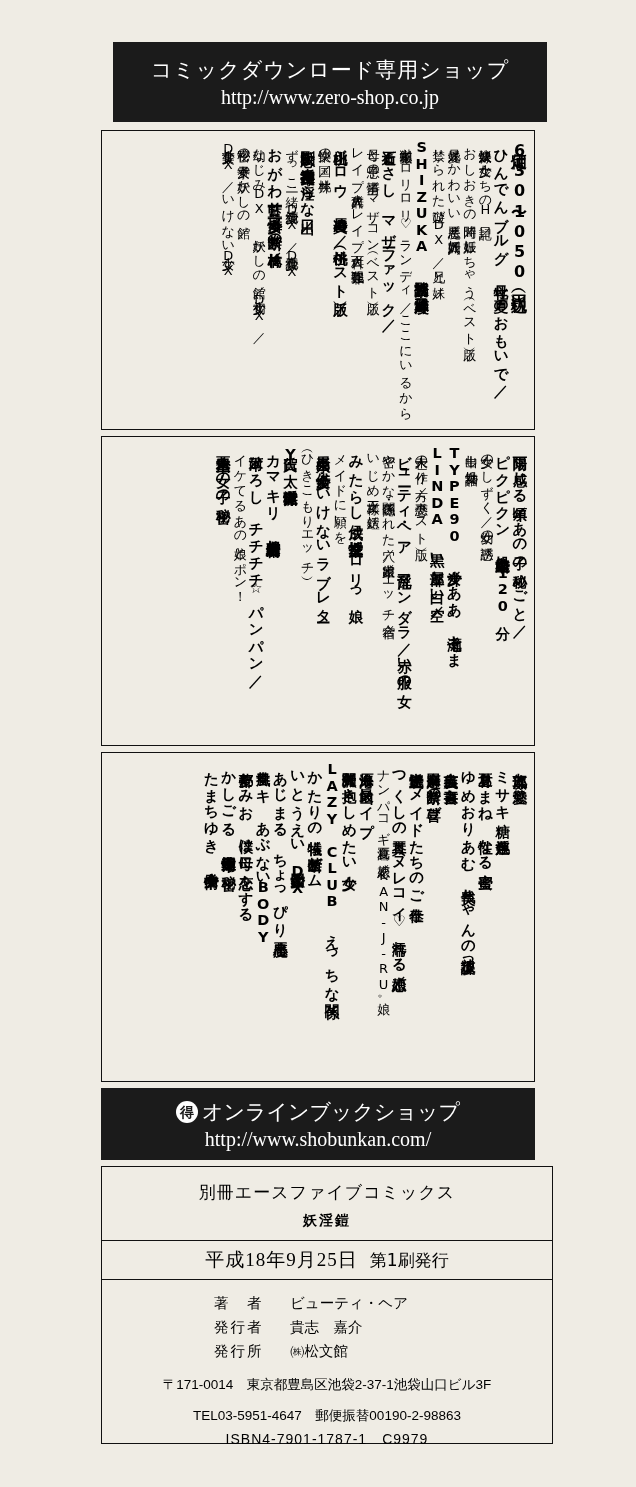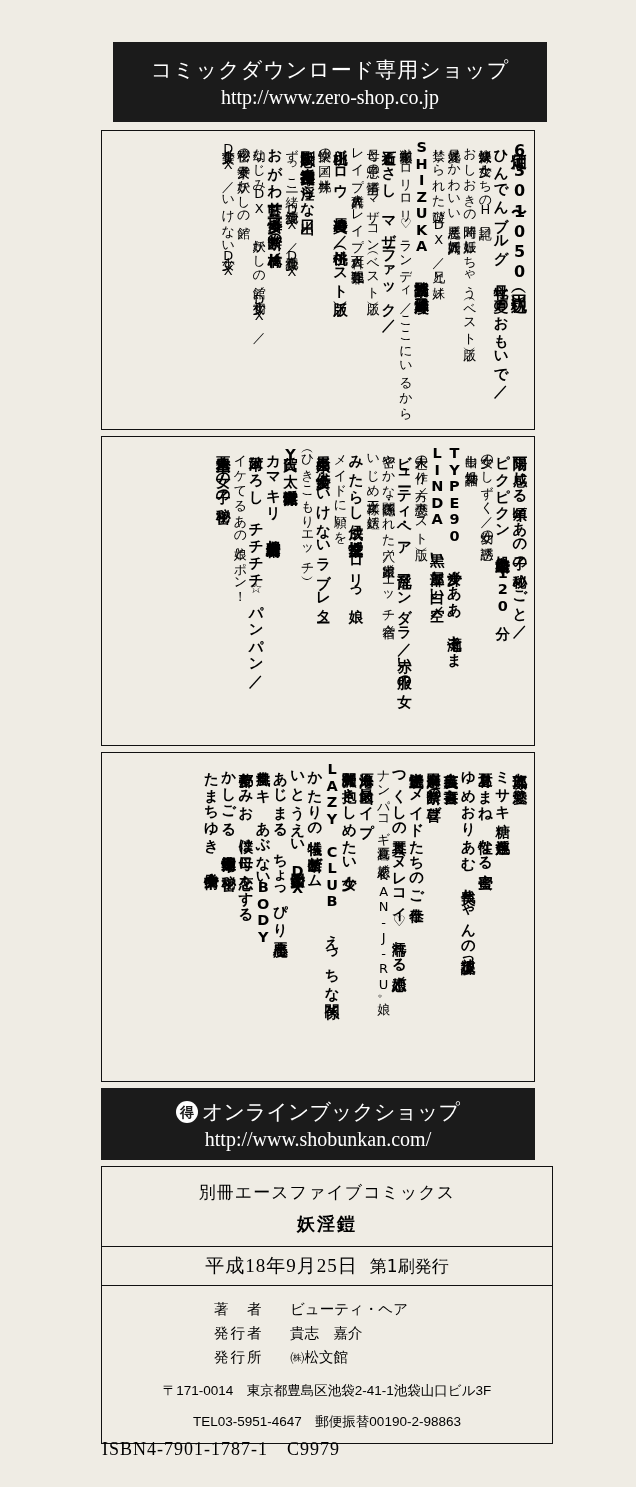--- a/index.html
+++ b/index.html
@@ -84,21 +84,21 @@
     left:101px;top:1166px;width:452px;height:278px;
     border:1px solid #111;
     box-sizing:border-box;
     background:#efece4;
     display:flex;flex-direction:column;
   }
   .col-series{
     text-align:center;font-size:17px;padding-top:14px;letter-spacing:1px;
   }
   .col-title{
-    text-align:center;font-size:18px;font-weight:bold;padding-top:8px;padding-bottom:10px;letter-spacing:2px;
+    text-align:center;font-size:14px;font-weight:bold;padding-top:8px;padding-bottom:10px;letter-spacing:2px;
   }
   .col-daterow{
     border-top:1px solid #111;border-bottom:1px solid #111;
     display:flex;align-items:center;justify-content:center;gap:12px;
     padding:6px 0;font-size:19px;
   }
   .col-daterow .d1{font-family:"Liberation Serif","DejaVu Serif",serif;letter-spacing:1px;}
   .col-daterow .d2{font-size:17px;}
   .col-staff{
     padding-top:12px;
@@ -106,22 +106,22 @@
     line-height:1.65;
   }
   .staff-line{display:flex;justify-content:center;gap:20px;}
   .staff-line .lbl{letter-spacing:2px;min-width:56px;text-align:justify;}
   .staff-line .val{min-width:150px;text-align:left;}
   .col-addr{
     text-align:center;font-size:13.5px;line-height:1.6;padding-top:10px;
     font-family:"Liberation Sans","DejaVu Sans",sans-serif;
   }
   .col-isbn{
-    font-size:18px;padding-top:4px;letter-spacing:1px;
-    font-family:Liberation Serif, serif;
+    text-align:center;font-size:14px;padding-top:4px;letter-spacing:1px;
+    font-family:Liberation Sans, sans-serif;
   }
 </style>
 </head>
 <body>
 
 <div class="page">
 
   <div class="banner">
     <div class="b1">コミックダウンロード専用ショップ</div>
     <div class="b2">http://www.zero-shop.co.jp</div>
@@ -221,18 +221,18 @@
       </div>
       <div class="staff-line">
         <span class="lbl">発行者</span>
         <span class="val">貴志　嘉介</span>
       </div>
       <div class="staff-line">
         <span class="lbl">発行所</span>
         <span class="val">㈱松文館</span>
       </div>
     </div>
-    <div class="col-addr">〒171-0014　東京都豊島区池袋2-41-1池袋山口ビル3F</div>
+    <div class="col-addr">〒171-0014　東京都豊島区池袋2-37-1池袋山口ビル3F</div>
     <div class="col-addr">TEL03-5951-4647　郵便振替00190-2-98863</div>
     <div class="col-isbn">ISBN4-7901-1787-1　C9979</div>
   </div>
 
 </div>
 
 </body></html>

